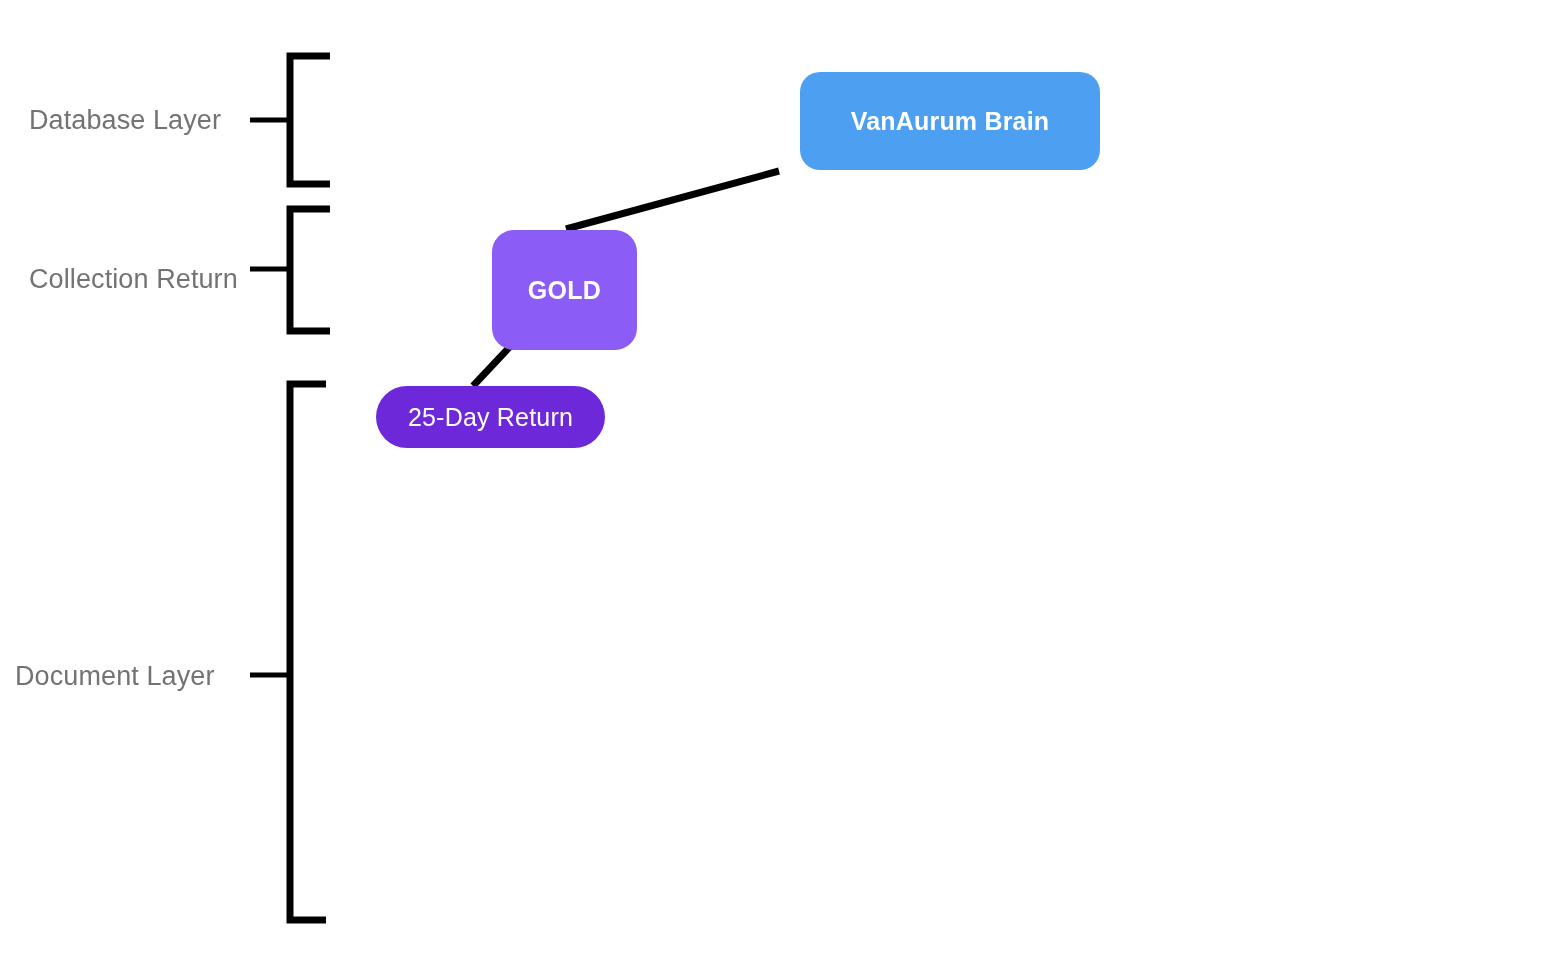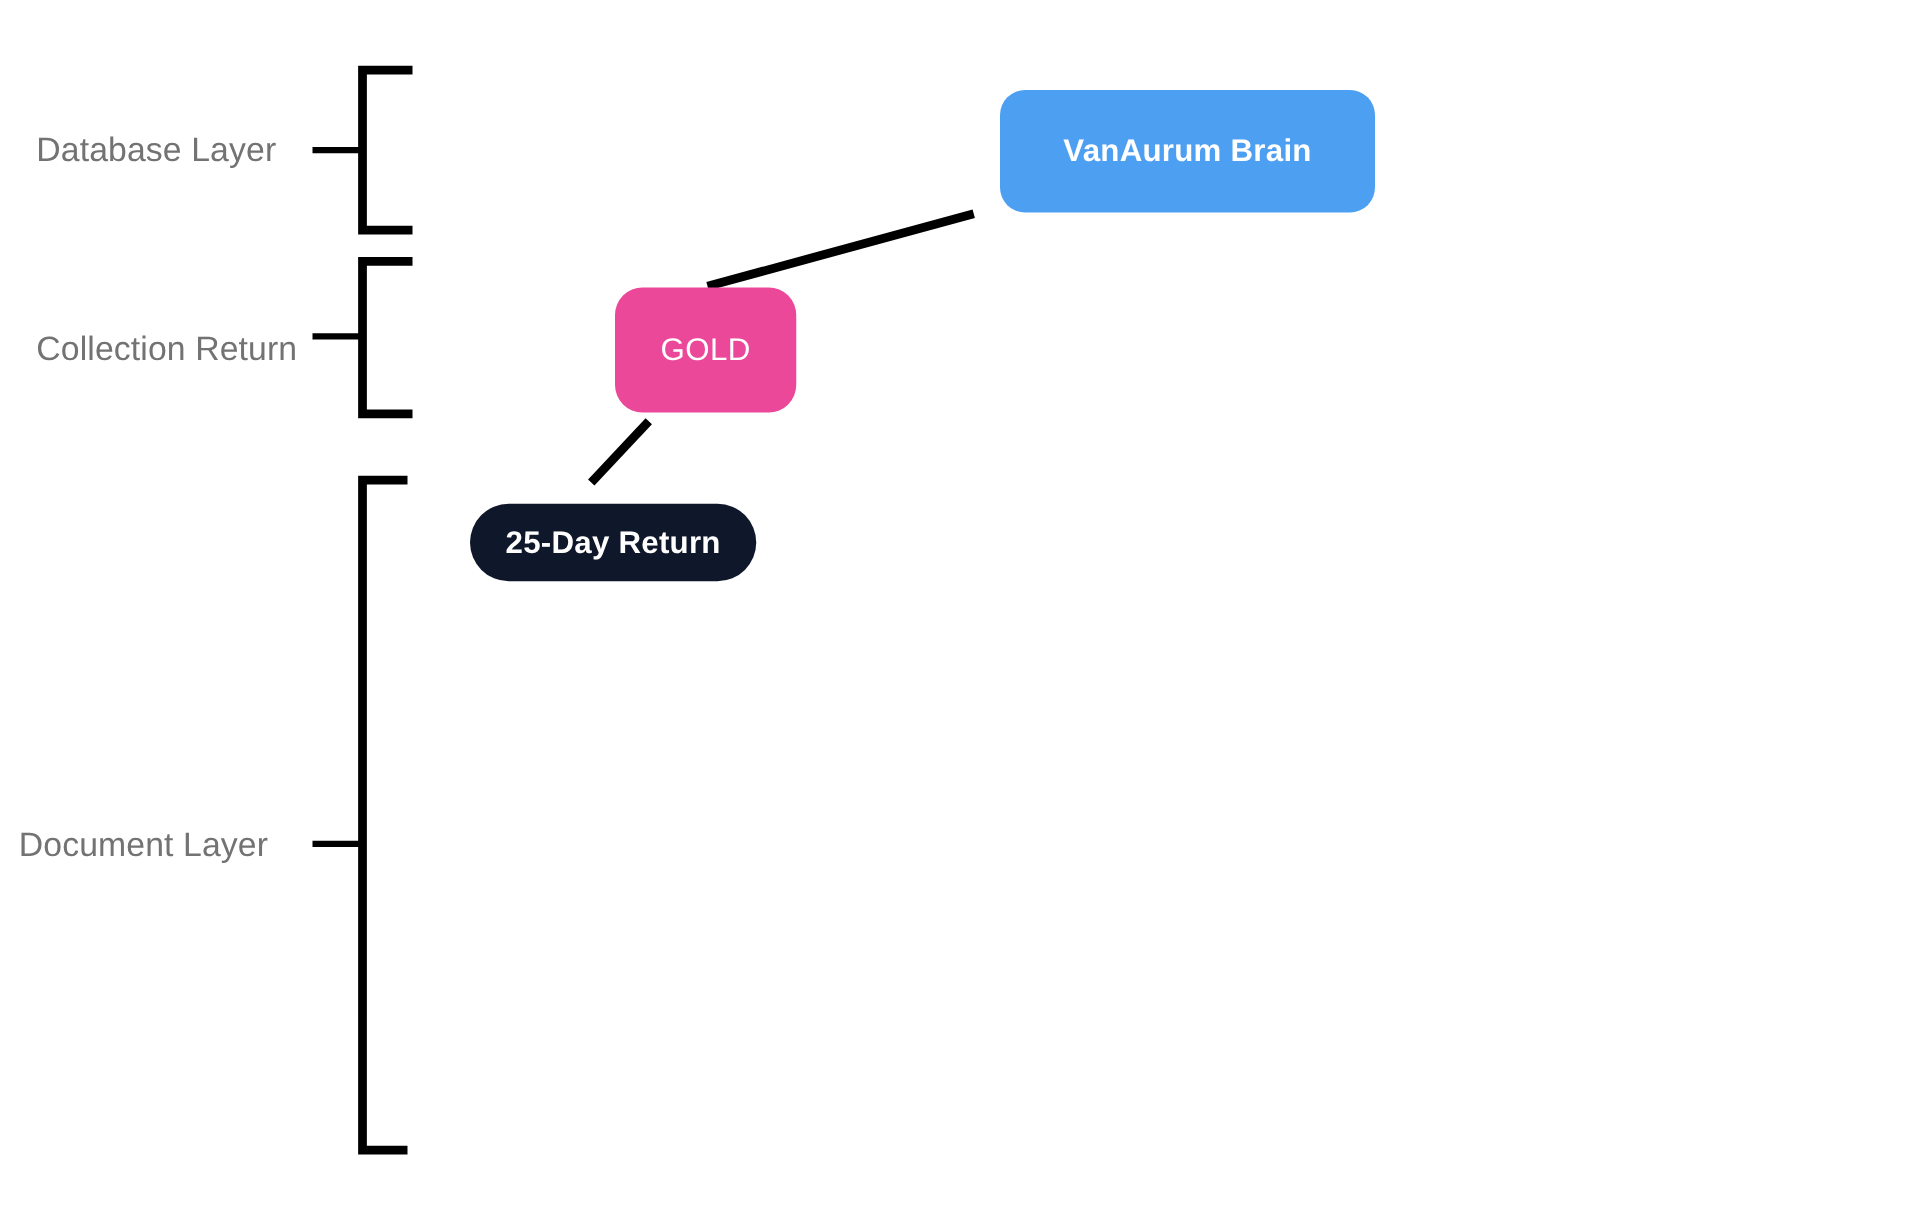--- a/index.html
+++ b/index.html
@@ -54,36 +54,36 @@
     border-radius: 20px;
     font-size: 25px;
     font-weight: bold;
     letter-spacing: 0.2px;
     margin-left: 32px;
   }
   .node-collection {
     left: 492px;
     top: 230px;
     width: 145px;
-    height: 100px;
-    background: #ec4899;
+    height: 120px;
+    background: #8b5cf6;
     border-radius: 22px;
     font-size: 25px;
-    font-weight: normal;
+    font-weight: bold;
     letter-spacing: 0.3px;
   }
   .node-document {
     left: 376px;
-    top: 403px;
+    top: 386px;
     width: 229px;
     height: 62px;
-    background: #0f172a;
+    background: #6d28d9;
     border-radius: 31px;
     font-size: 25px;
-    font-weight: bold;
+    font-weight: normal;
     letter-spacing: 0.2px;
   }
 </style>
 </head>
 <body>
 
 <div id="canvas">
 
   <svg id="brackets" viewBox="0 0 1544 974" xmlns="http://www.w3.org/2000/svg">
     <g>

